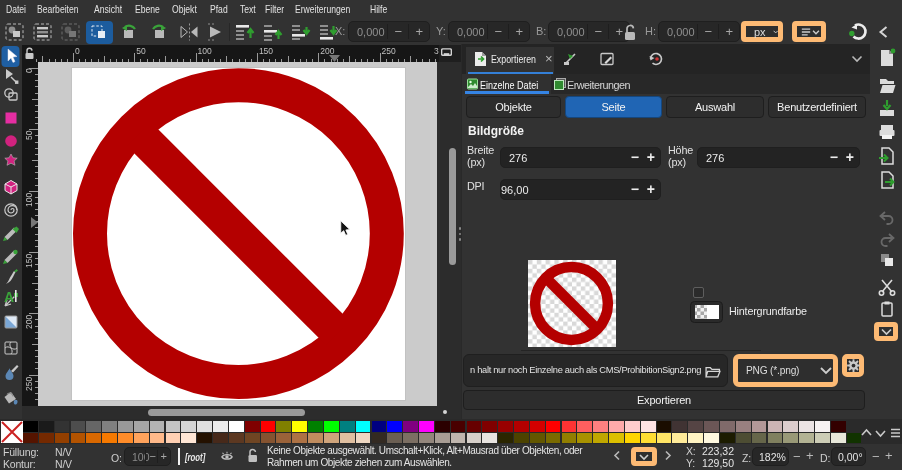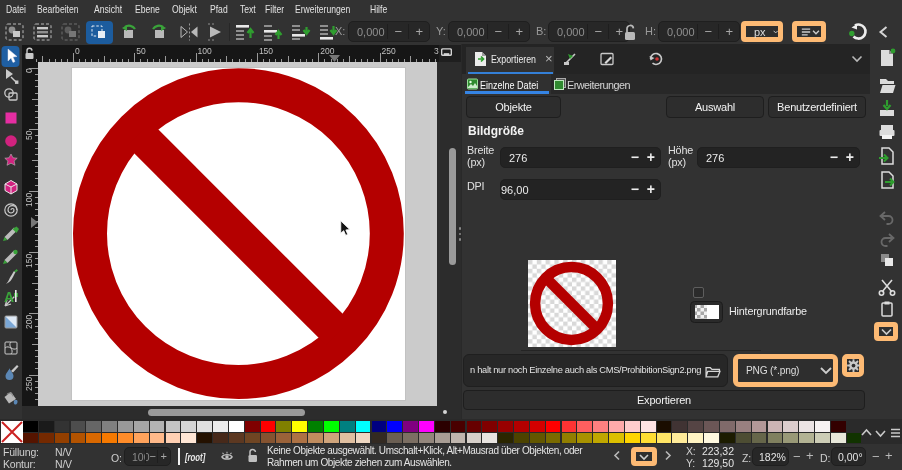--- a/index.html
+++ b/index.html
@@ -425,20 +425,21 @@
  <circle cx="3.5" cy="4" r="1.2" fill="#eaffea"></circle>
       <path d="M1 9 l3 -3 2 2 2 -3 2 3 v2 h-9 Z" fill="#cdeccd"></path>
     </svg>
     <span class="abs" style="left:480px;top:79px;font-size:11px;color:#fafafa;display:inline-block;transform:scaleX(0.82);transform-origin:0 50%">Einzelne Datei</span>
     <svg class="abs" style="left:554px;top:78px" width="12" height="12" viewBox="0 0 12 12">
  <rect x="2.5" y="0.5" width="9" height="9" fill="#555" stroke="#aaa"></rect>
  <rect x="0.5" y="2.5" width="9" height="9" fill="#2f8a2f" stroke="#bfe9bf"></rect>
     </svg>
     <span class="abs" style="left:567px;top:79px;font-size:10.8px;letter-spacing:-0.5px;color:#d5d5d5">Erweiterungen</span>
     <span class="abtn" style="left:466px;top:96px;width:95px;height:22px;background:#2d2d2d;border:1px solid #1e1e1e">Objekte</span>
+    <span class="abtn" style="left:565px;top:96px;width:97px;height:22px;background:#2065b4;border:1px solid #15477e">Seite</span>
     <span class="abtn" style="left:666px;top:96px;width:98px;height:22px;background:#2d2d2d;border:1px solid #1e1e1e">Auswahl</span>
     <span class="abtn" style="left:768px;top:96px;width:98px;height:22px;background:#2d2d2d;border:1px solid #1e1e1e">Benutzerdefiniert</span>
     <span class="abs" style="left:468px;top:124px;font-size:12px;font-weight:bold;color:#f2f2f2">Bildgröße</span>
     <span class="t11" style="left:467px;top:145px;color:#e0e0e0">Breite<br>(px)</span>
     <span class="inp" style="left:500px;top:147px;width:161px;height:21px;background:#232323">
       <span style="margin-left:8px;font-size:11px;color:#ececec">276</span>
       <span class="mm" style="right:21px;color:#ececec;font-size:14px;font-weight:bold">−</span>
       <span class="mm" style="right:5px;color:#ececec;font-size:14px;font-weight:bold">+</span>
     </span>
     <span class="t11" style="left:668px;top:145px;color:#e0e0e0">Höhe<br>(px)</span>

